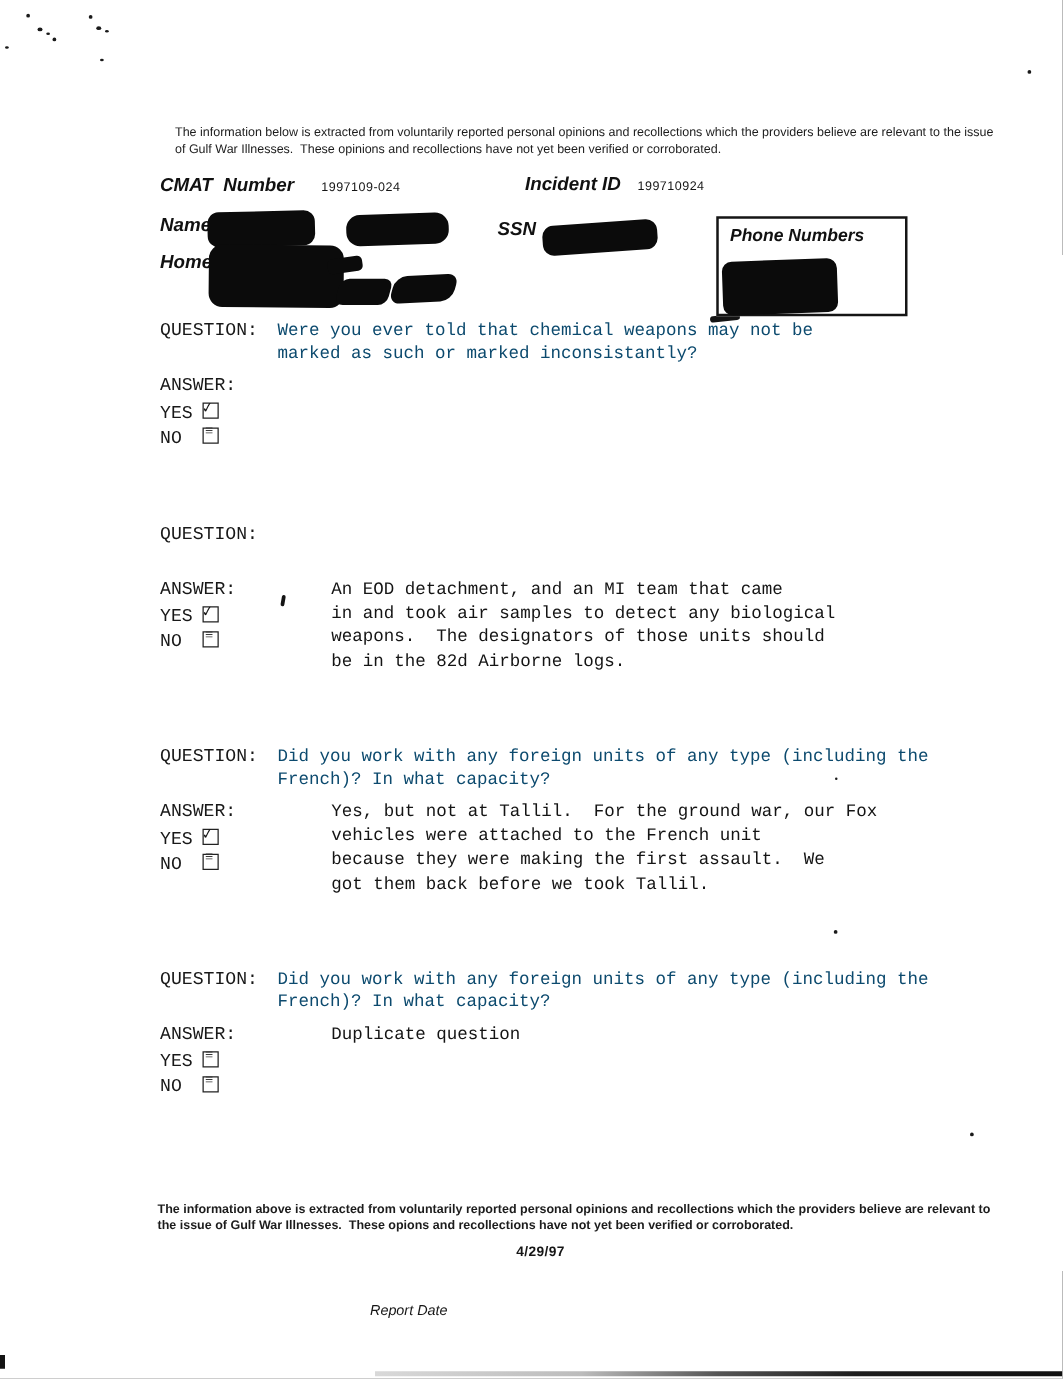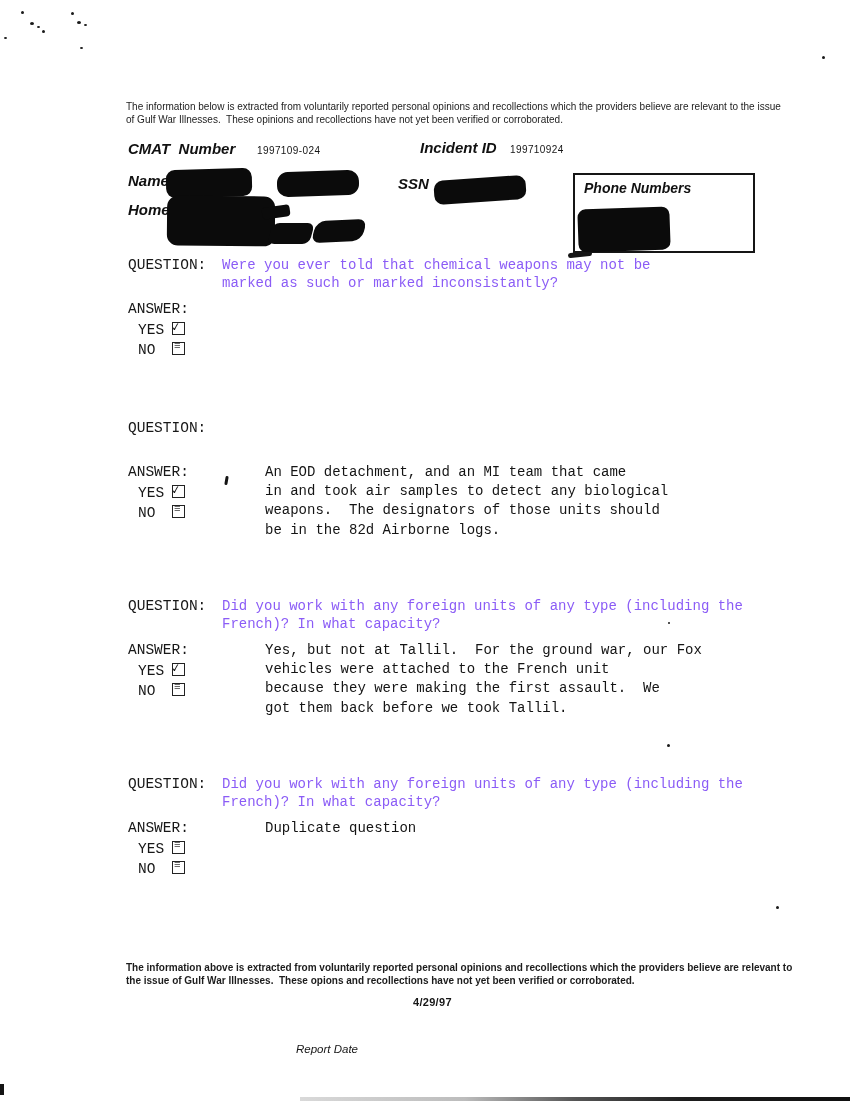--- a/index.html
+++ b/index.html
@@ -7,37 +7,37 @@
     position:relative;width:850px;height:1103px;background:#ffffff;
     font-family:"Liberation Sans",sans-serif;color:#161616;overflow:hidden;
     margin:0 auto;
   }
   .abs{position:absolute;}
   .small-print{font-size:10px;line-height:12.5px;white-space:pre;color:#1c1c1c;}
   .small-print.it{font-weight:700;}
   .id-label{font-style:italic;font-weight:700;font-size:15px;white-space:pre;color:#111;}
   .value{font-size:10px;letter-spacing:.4px;white-space:pre;color:#151515;}
   .q-label{font-size:14.5px;white-space:pre;color:#181818;}
-  .q-text{font-size:14px;line-height:18px;white-space:pre;color:#8b5cf6;}
+  .q-text{font-size:14px;line-height:18px;white-space:pre;color:#0c4a6e;}
   .a-text{font-size:14px;line-height:19.2px;white-space:pre;color:#141414;}
   .yn-label{font-size:14.5px;color:#181818;}
   .redact{position:absolute;background:#0b0b0b;}
   .phone-box{position:absolute;border:2px solid #151515;background:#fff;box-sizing:border-box;}
   .checkbox{
     position:absolute;left:34px;top:1px;width:13px;height:13px;
     border:1.6px solid #222;box-sizing:border-box;background:#fff;
   }
   .checkbox:not(.checked)::before{
     content:"\2261";position:absolute;left:1px;top:-3px;font-size:11px;color:#3a3a3a;
   }
   .checkbox.checked::after{
     content:"\2713";position:absolute;left:-1px;top:-4px;font-size:13px;font-weight:700;
     color:#111;transform:rotate(-8deg);
   }
-  .yn-row{position:absolute;width:80px;height:16px;margin-left:10px;}
+  .yn-row{position:absolute;width:80px;height:16px;}
   .speck{position:absolute;background:#1a1a1a;border-radius:50%;}
   .mark{position:absolute;background:#141414;border-radius:3px;}
   .scanline{
     position:absolute;left:300px;top:1097px;width:550px;height:4px;
     background:linear-gradient(90deg,#d9d9d9 0%,#bcbcbc 30%,#555 50%,#1d1d1d 70%,#101010 100%);
   }
   .q-block{position:absolute;left:126px;width:680px;font-family:Liberation Mono, monospace;}
 </style>
 </head>
 <body>
@@ -53,41 +53,41 @@
   <div class="speck" style="left:84px;top:24px;width:3px;height:2px"></div>
   <div class="speck" style="left:4px;top:37px;width:3px;height:2px"></div>
   <div class="speck" style="left:80px;top:47px;width:3px;height:2px"></div>
   <div class="speck" style="left:822px;top:56px;width:3px;height:3px"></div>
   <div class="mark" style="left:568px;top:252px;width:24px;height:5px;transform:rotate(-6deg)"></div>
   <div class="mark" style="left:225px;top:476px;width:3px;height:9px;transform:rotate(10deg)"></div>
   <div class="speck" style="left:667px;top:744px;width:3px;height:3px"></div>
   <div class="speck" style="left:776px;top:906px;width:3px;height:3px"></div>
   <div class="speck" style="left:668px;top:622px;width:2px;height:2px"></div>
 
-  <div class="abs small-print" style="left:126px;top:101px">The information below is extracted from voluntarily reported personal opinions and recollections which the providers believe are relevant to the issue
+  <div class="abs small-print" style="left:140px;top:101px">The information below is extracted from voluntarily reported personal opinions and recollections which the providers believe are relevant to the issue
 of Gulf War Illnesses.  These opinions and recollections have not yet been verified or corroborated.</div>
 
   <span class="abs id-label" style="left:128px;top:140px">CMAT  Number</span>
   <span class="abs value" style="left:257px;top:145px">1997109-024</span>
   <span class="abs id-label" style="left:420px;top:139px">Incident ID</span>
   <span class="abs value" style="left:510px;top:144px">199710924</span>
 
   <span class="abs id-label" style="left:128px;top:172px">Name</span>
   <div class="redact" style="left:166px;top:169px;width:86px;height:28px;border-radius:9px;transform:rotate(-1.5deg)"></div>
   <div class="redact" style="left:277px;top:171px;width:82px;height:25px;border-radius:11px;transform:rotate(-2deg)"></div>
   <span class="abs id-label" style="left:398px;top:175px">SSN</span>
   <div class="redact" style="left:434px;top:178px;width:92px;height:24px;border-radius:9px;transform:rotate(-4deg)"></div>
 
   <span class="abs id-label" style="left:128px;top:201px">Home</span>
   <div class="redact" style="left:167px;top:196px;width:108px;height:50px;border-radius:11px;transform:rotate(.5deg)"></div>
   <div class="redact" style="left:262px;top:206px;width:28px;height:12px;border-radius:4px;transform:rotate(-8deg)"></div>
   <div class="redact" style="left:270px;top:223px;width:42px;height:21px;border-radius:7px;transform:skewX(-15deg)"></div>
   <div class="redact" style="left:314px;top:220px;width:50px;height:22px;border-radius:9px;transform:skewX(-18deg) rotate(-3deg)"></div>
 
-  <div class="phone-box" style="left:573px;top:173px;width:182px;height:80px">
+  <div class="phone-box" style="left:573px;top:173px;width:153px;height:80px">
     <span class="abs id-label" style="left:9px;top:5px;font-size:14px">Phone Numbers</span>
     <div class="redact" style="left:3px;top:33px;width:92px;height:43px;border-radius:8px;transform:rotate(-2deg)"></div>
   </div>
 
   <div class="q-block" style="top:256px;height:120px">
     <div class="abs q-label" style="left:2px;top:1px">QUESTION:</div>
     <div class="abs q-text" style="left:96px;top:0">Were you ever told that chemical weapons may not be
 marked as such or marked inconsistantly?</div>
     <div class="abs q-label" style="left:2px;top:45px">ANSWER:</div>
     <div class="yn-row" style="left:2px;top:65px">

